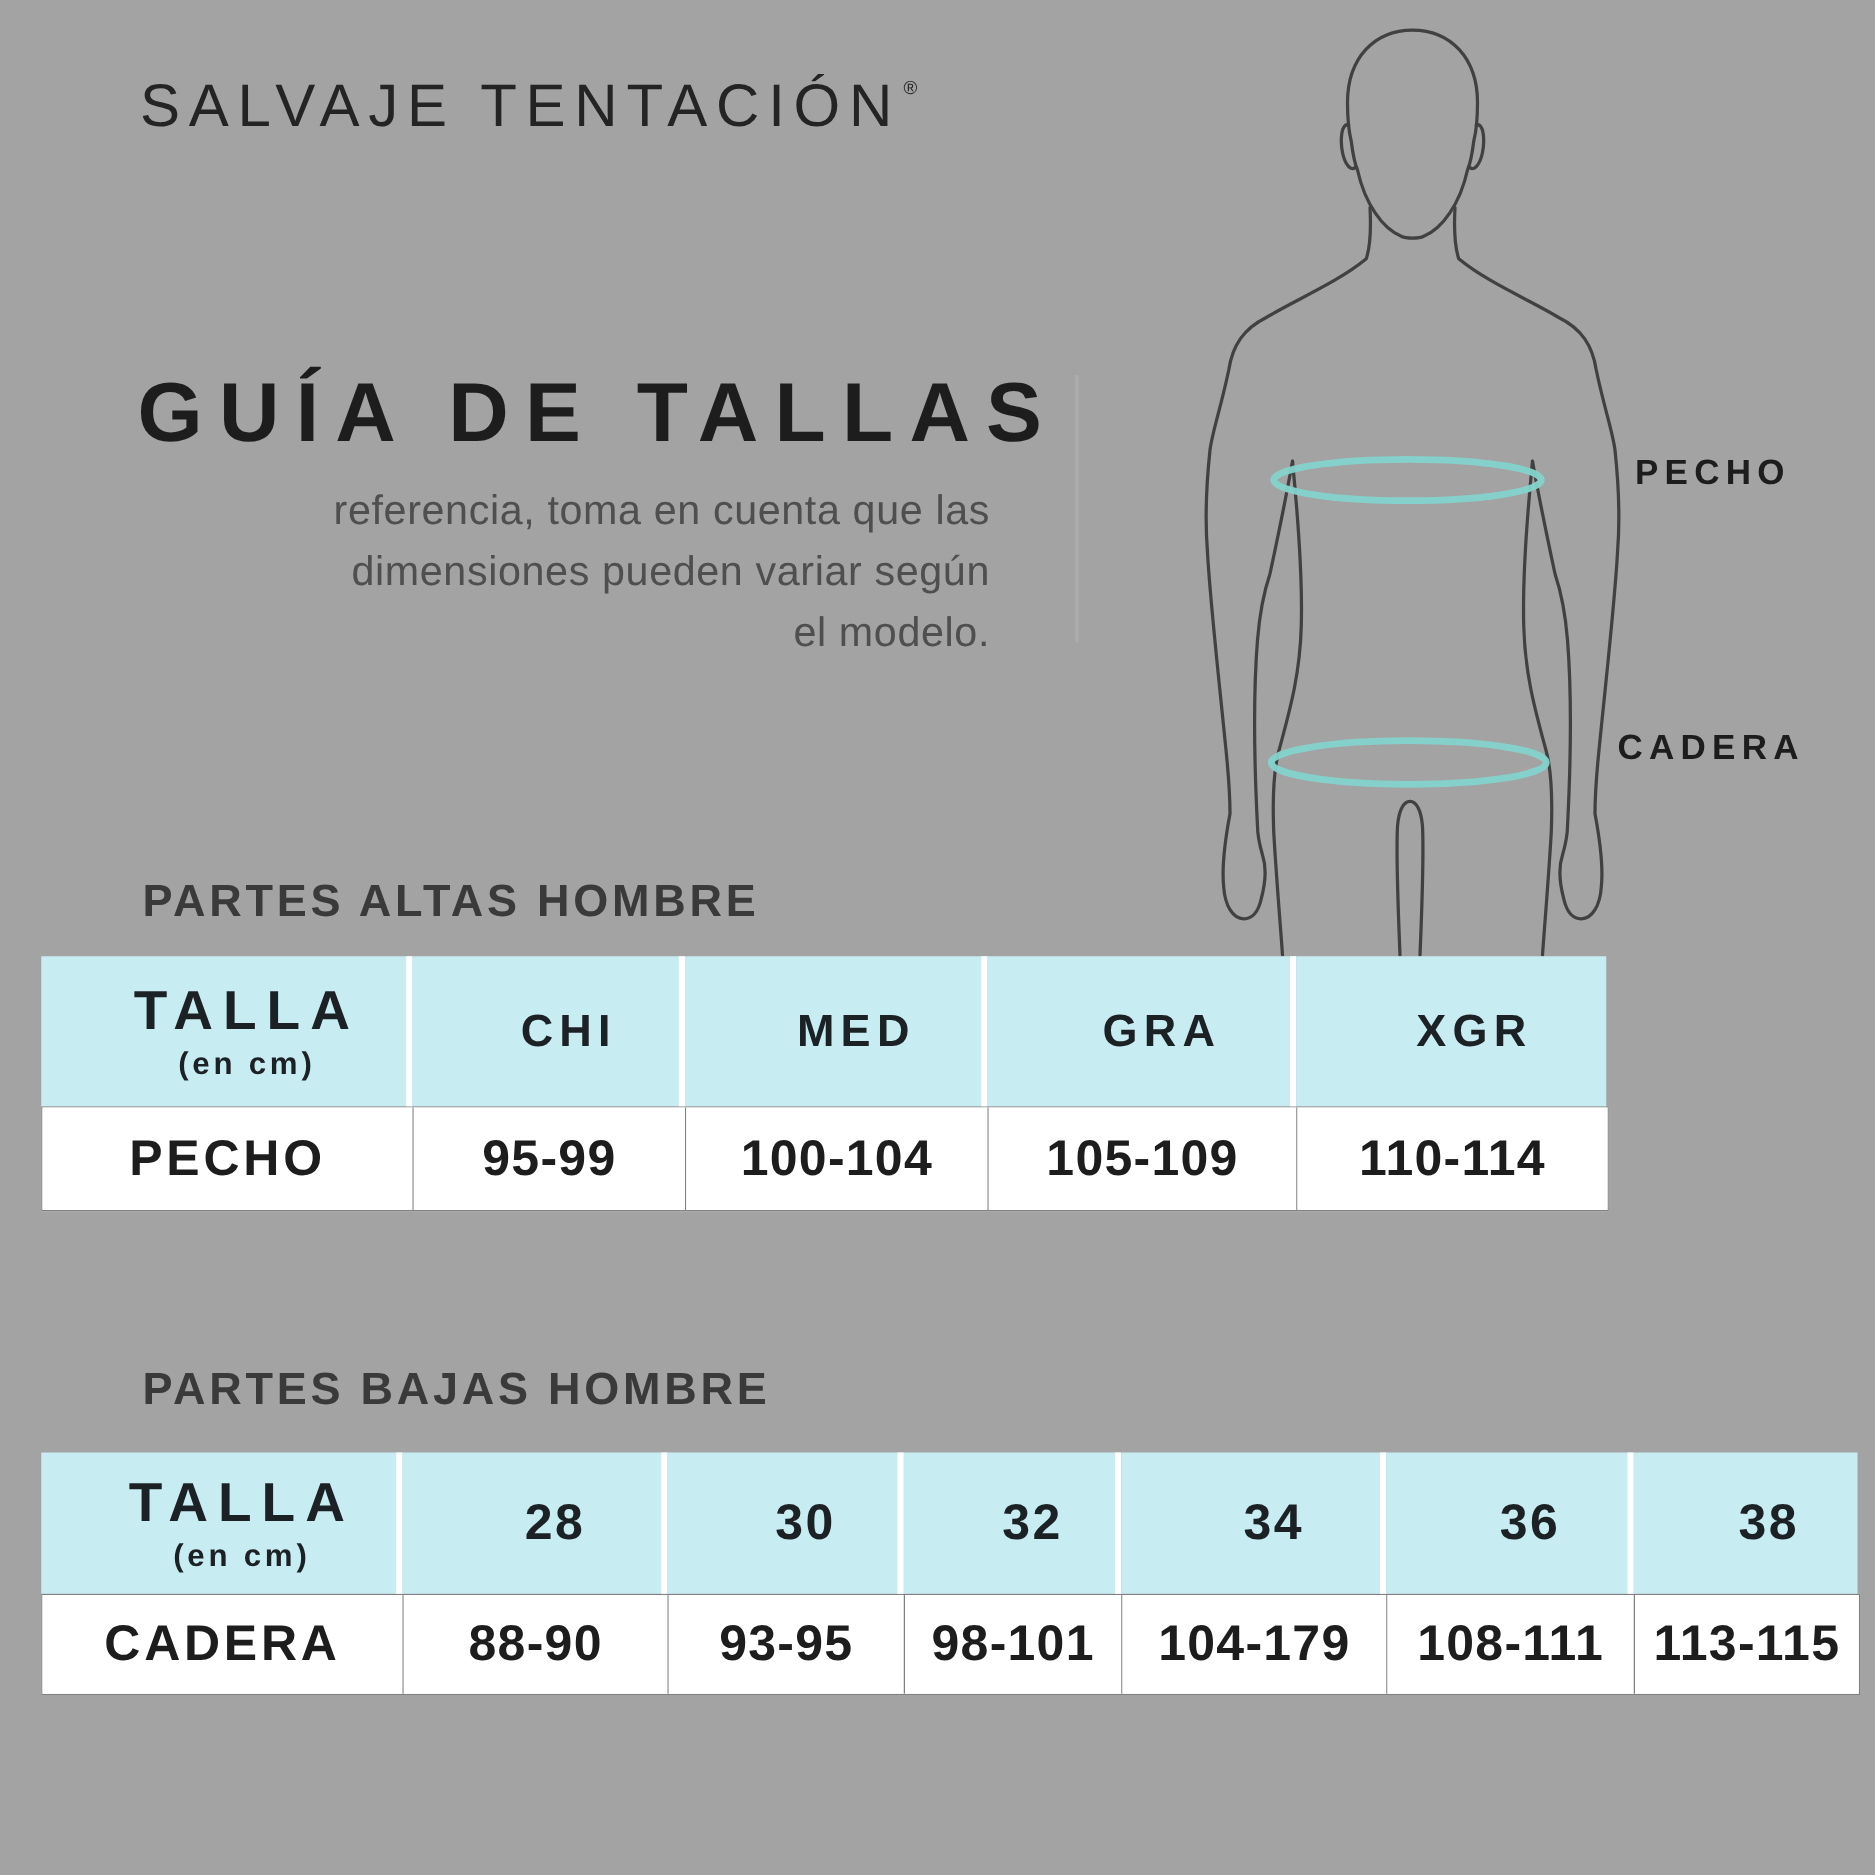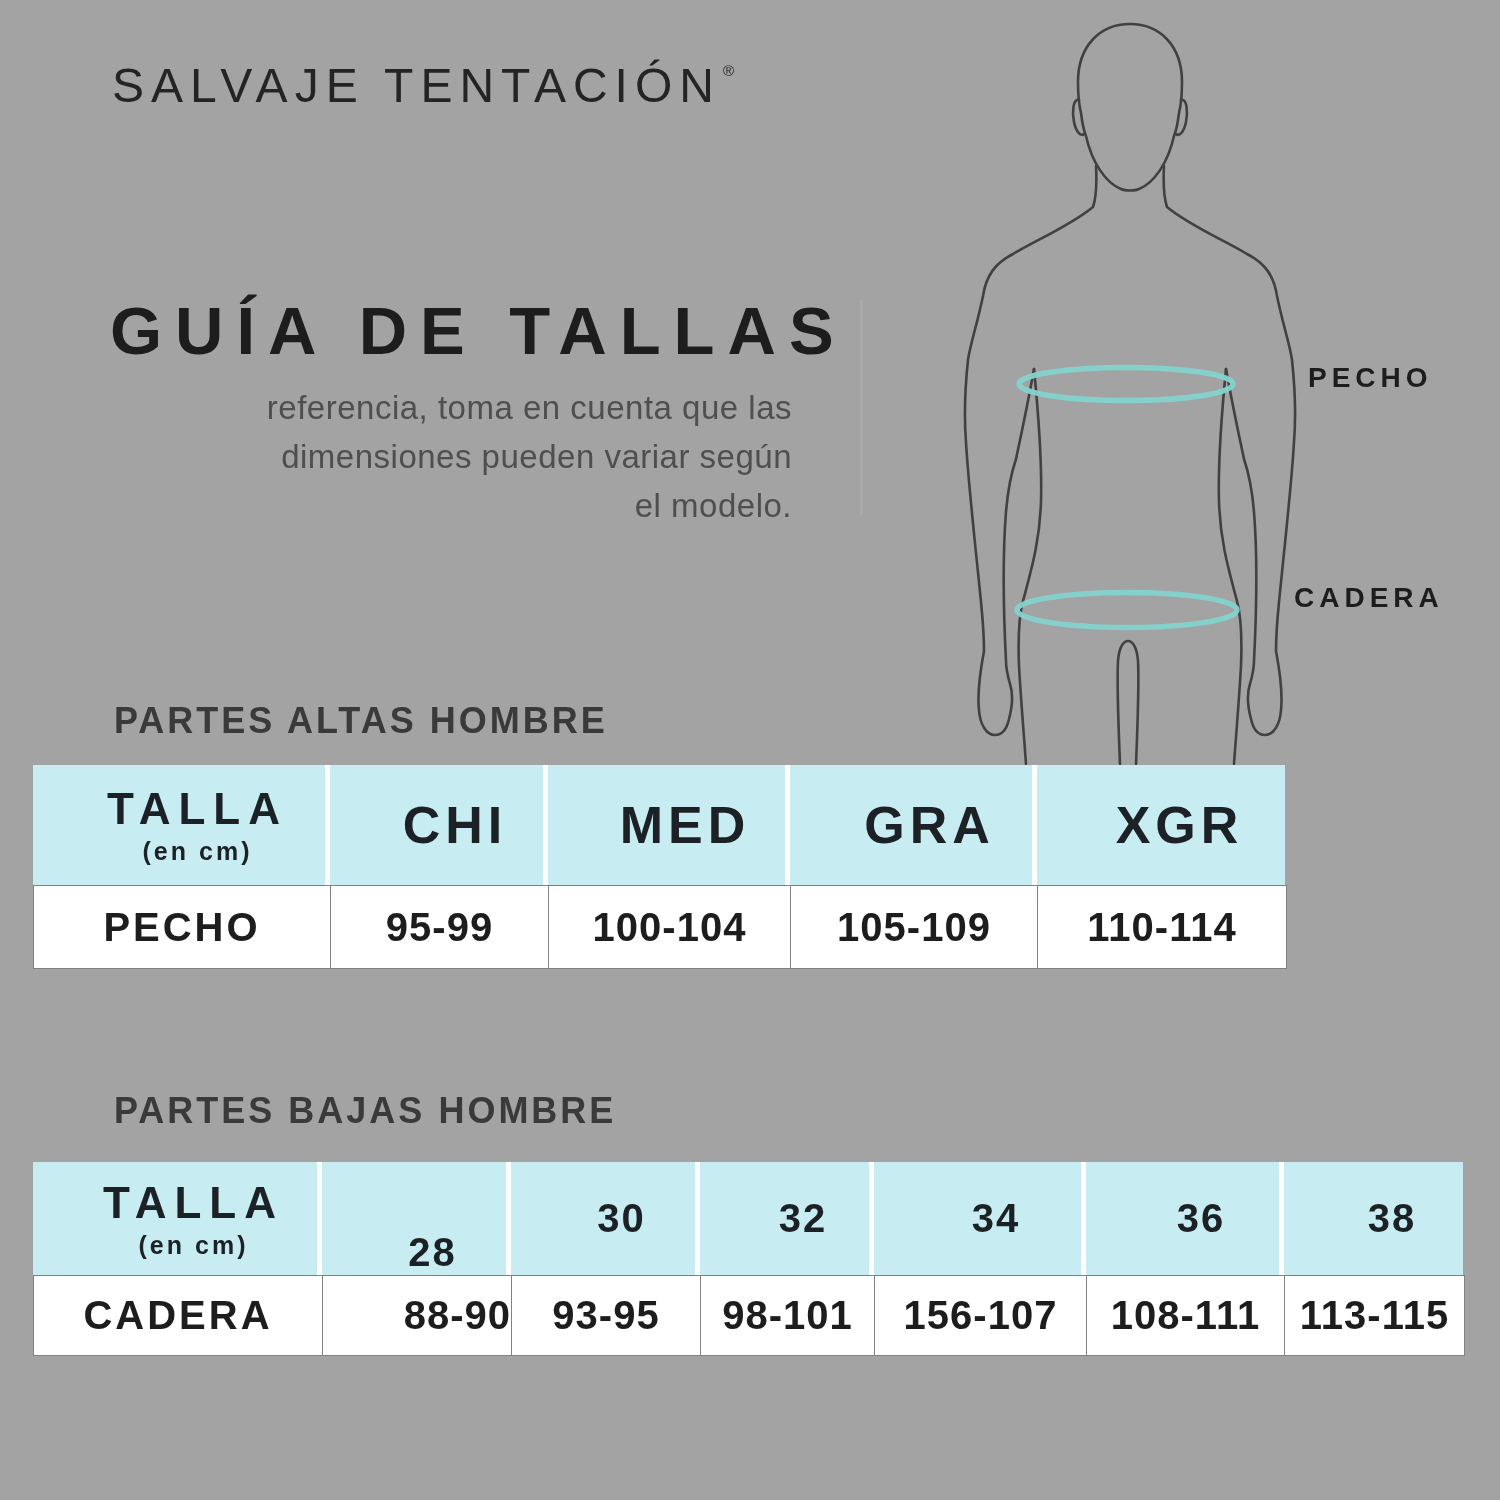--- a/index.html
+++ b/index.html
@@ -47,39 +47,39 @@
   .thead{display:flex;}
   .hcell{
     background:#c7edf3;box-sizing:border-box;border-right:5px solid #ffffff;
     display:flex;flex-direction:column;align-items:center;justify-content:center;padding-left:37px;
   }
   .hcell:last-child{border-right:none;}
   #table-altas .hcell{height:120px;}
   #table-bajas .hcell{height:113px;}
   .talla{font-size:44px;font-weight:700;letter-spacing:8px;color:#1c2126;}
   .encm{font-size:25px;font-weight:700;letter-spacing:3px;color:#1c2126;margin-top:3px;}
-  .htitle{font-size:52px;font-weight:700;letter-spacing:5px;color:#1c2126;}
+  .htitle{font-size:36px;font-weight:700;letter-spacing:5px;color:#1c2126;}
   #table-bajas .htitle{font-size:40px;letter-spacing:2px;}
 
   .tbody{display:flex;box-sizing:border-box;border:1px solid #818181;background:#fff;}
   #table-altas .tbody{height:84px;}
   #table-bajas .tbody{height:81px;}
   .dcell{
     box-sizing:border-box;border-right:1px solid #818181;background:#ffffff;
     display:flex;align-items:center;justify-content:center;
     font-size:40px;font-weight:700;color:#1d1d1d;letter-spacing:1px;
   }
   .dcell:last-child{border-right:none;text-align:center;}
   .rowlabel{letter-spacing:3px;}
 
   
   #table-altas .c0{width:297px;} #table-altas .c1{width:218px;}
   #table-altas .c2{width:242px;} #table-altas .c3{width:247px;}
   #table-altas .c4{width:248px;}
-  #table-bajas .c0{width:289px;} #table-bajas .c1{width:189px;justify-content:flex-end;}
+  #table-bajas .c0{width:289px;} #table-bajas .c1{width:212px;}
   #table-bajas .c2{width:189px;} #table-bajas .c3{width:174px;}
   #table-bajas .c4{width:212px;} #table-bajas .c5{width:198px;}
   #table-bajas .c6{width:179px;}
 </style>
 </head>
 <body>
 
 <div class="canvas">
 
   <div class="logo">
@@ -225,19 +225,19 @@
         </div>
       <div class="hcell c6">
           <span class="htitle">38</span>
         </div>
     </div>
     <div class="tbody">
       <div class="dcell rowlabel c0">CADERA</div>
       <div class="dcell c1">88-90</div>
       <div class="dcell c2">93-95</div>
       <div class="dcell c3">98-101</div>
-      <div class="dcell c4">156-107</div>
+      <div class="dcell c4">104-179</div>
       <div class="dcell c5">108-111</div>
       <div class="dcell c6">113-115</div>
     </div>
   </div>
 
 </div>
 
 </body></html>

